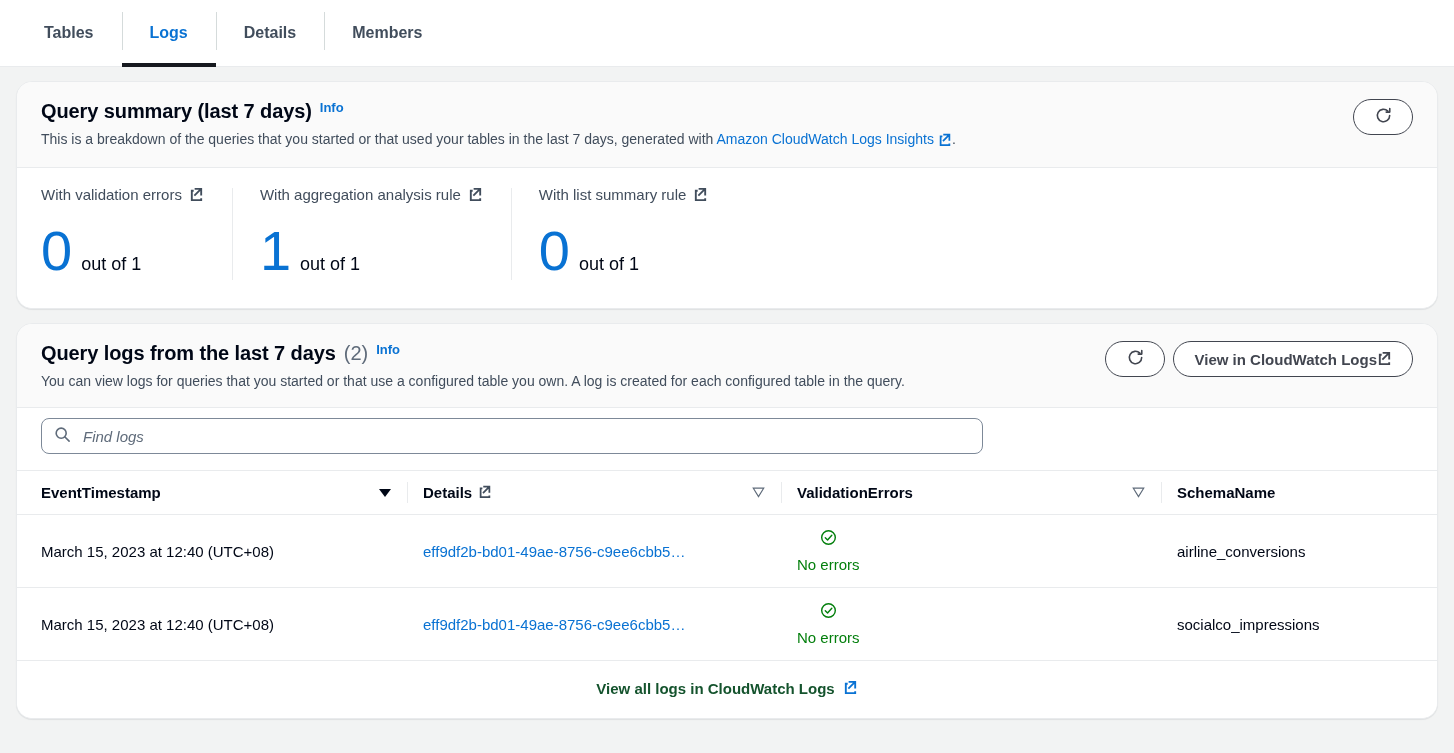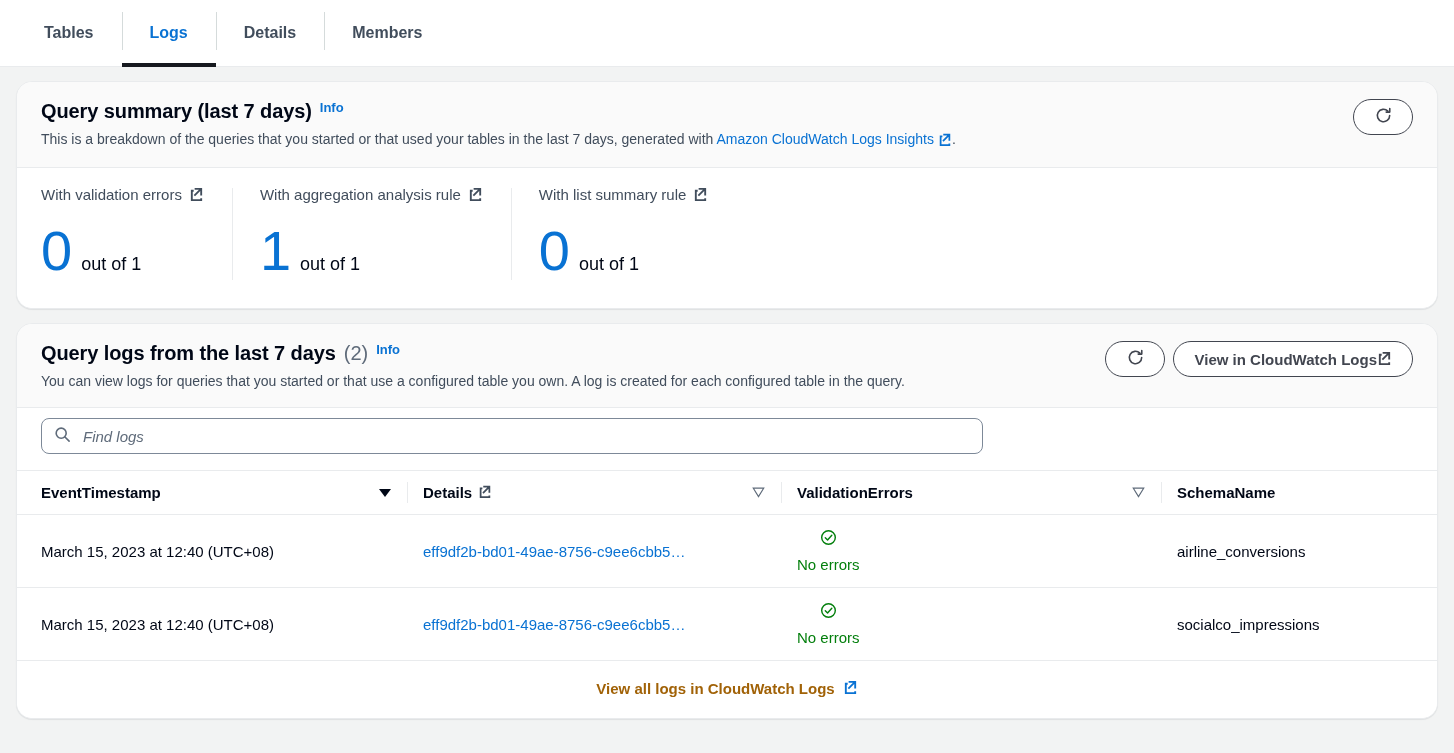--- a/index.html
+++ b/index.html
@@ -248,21 +248,21 @@
   .status-ok { display: inline-flex; align-items: center; gap: 7px; color: #037f0c; flex-direction: column; }
 
   .table-footer {
     text-align: center;
     padding: 18px 0 20px 0;
     background: #ffffff;
   }
   .footer-link {
     font-size: 15px;
     font-weight: bold;
-    color: #a16207;
+    color: #14532d;
     text-decoration: none;
     cursor: pointer;
     display: inline-flex;
     align-items: center;
     gap: 8px;
   }
   .first-pad { padding-left: 24px !important; }
 </style>
 </head>
 <body>

